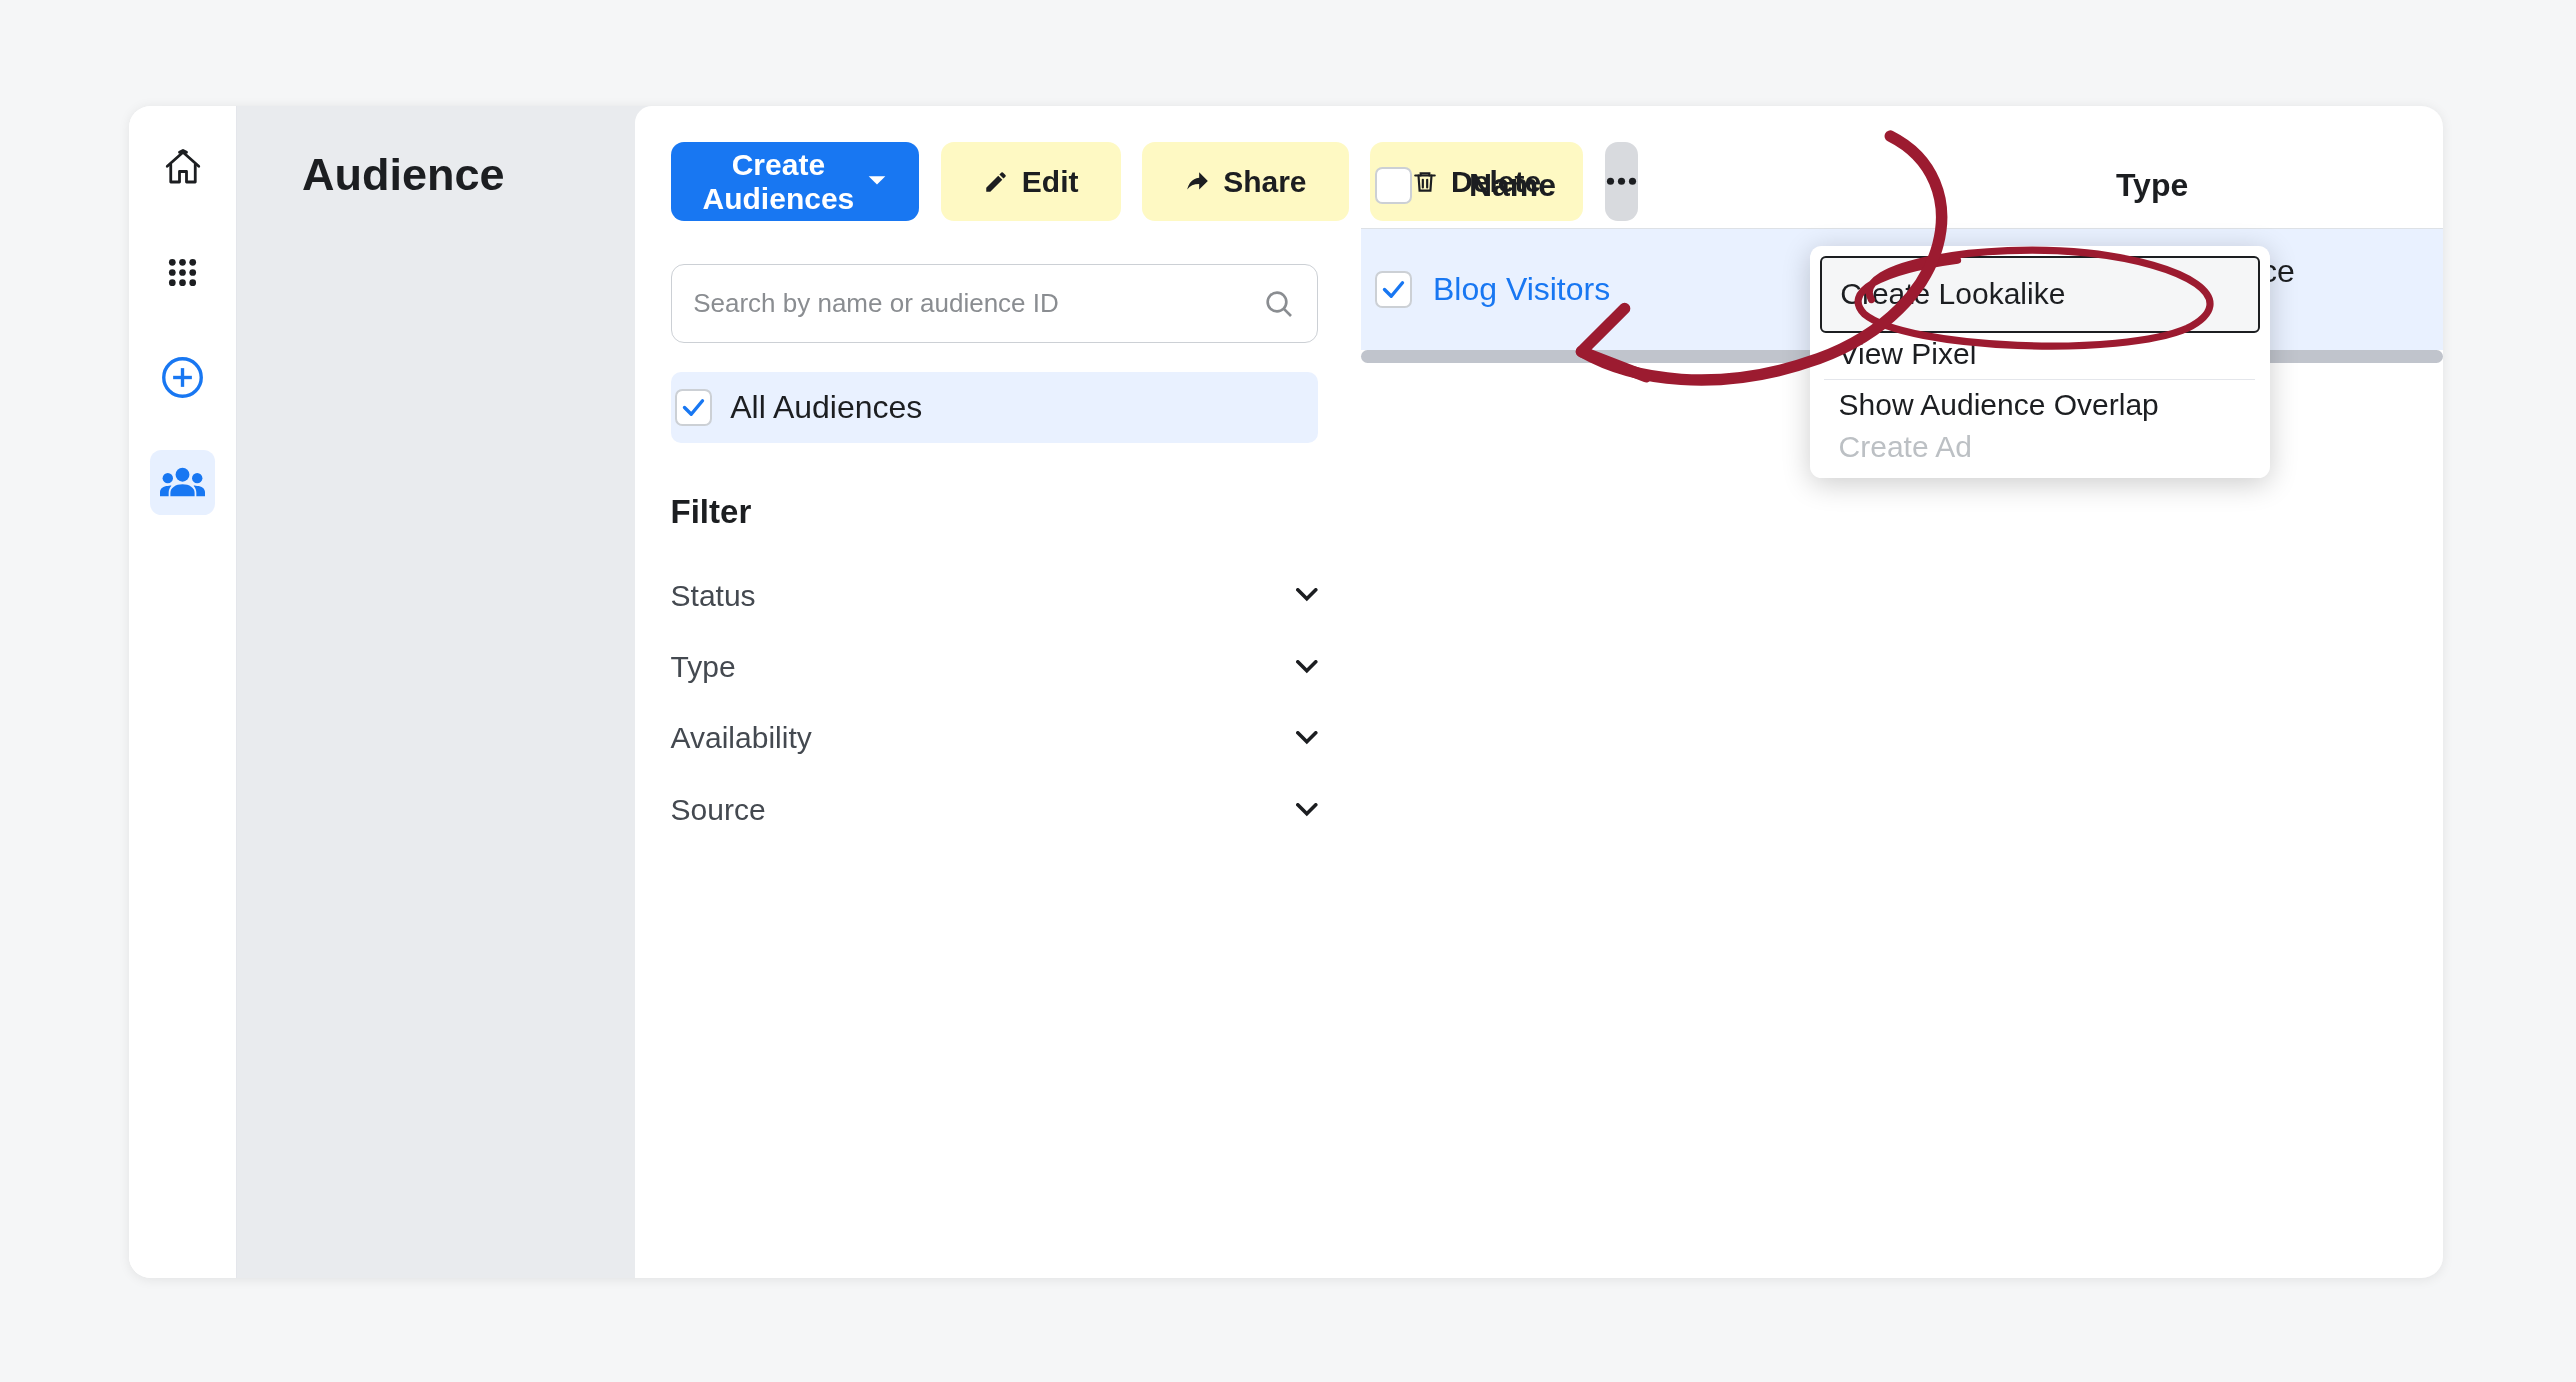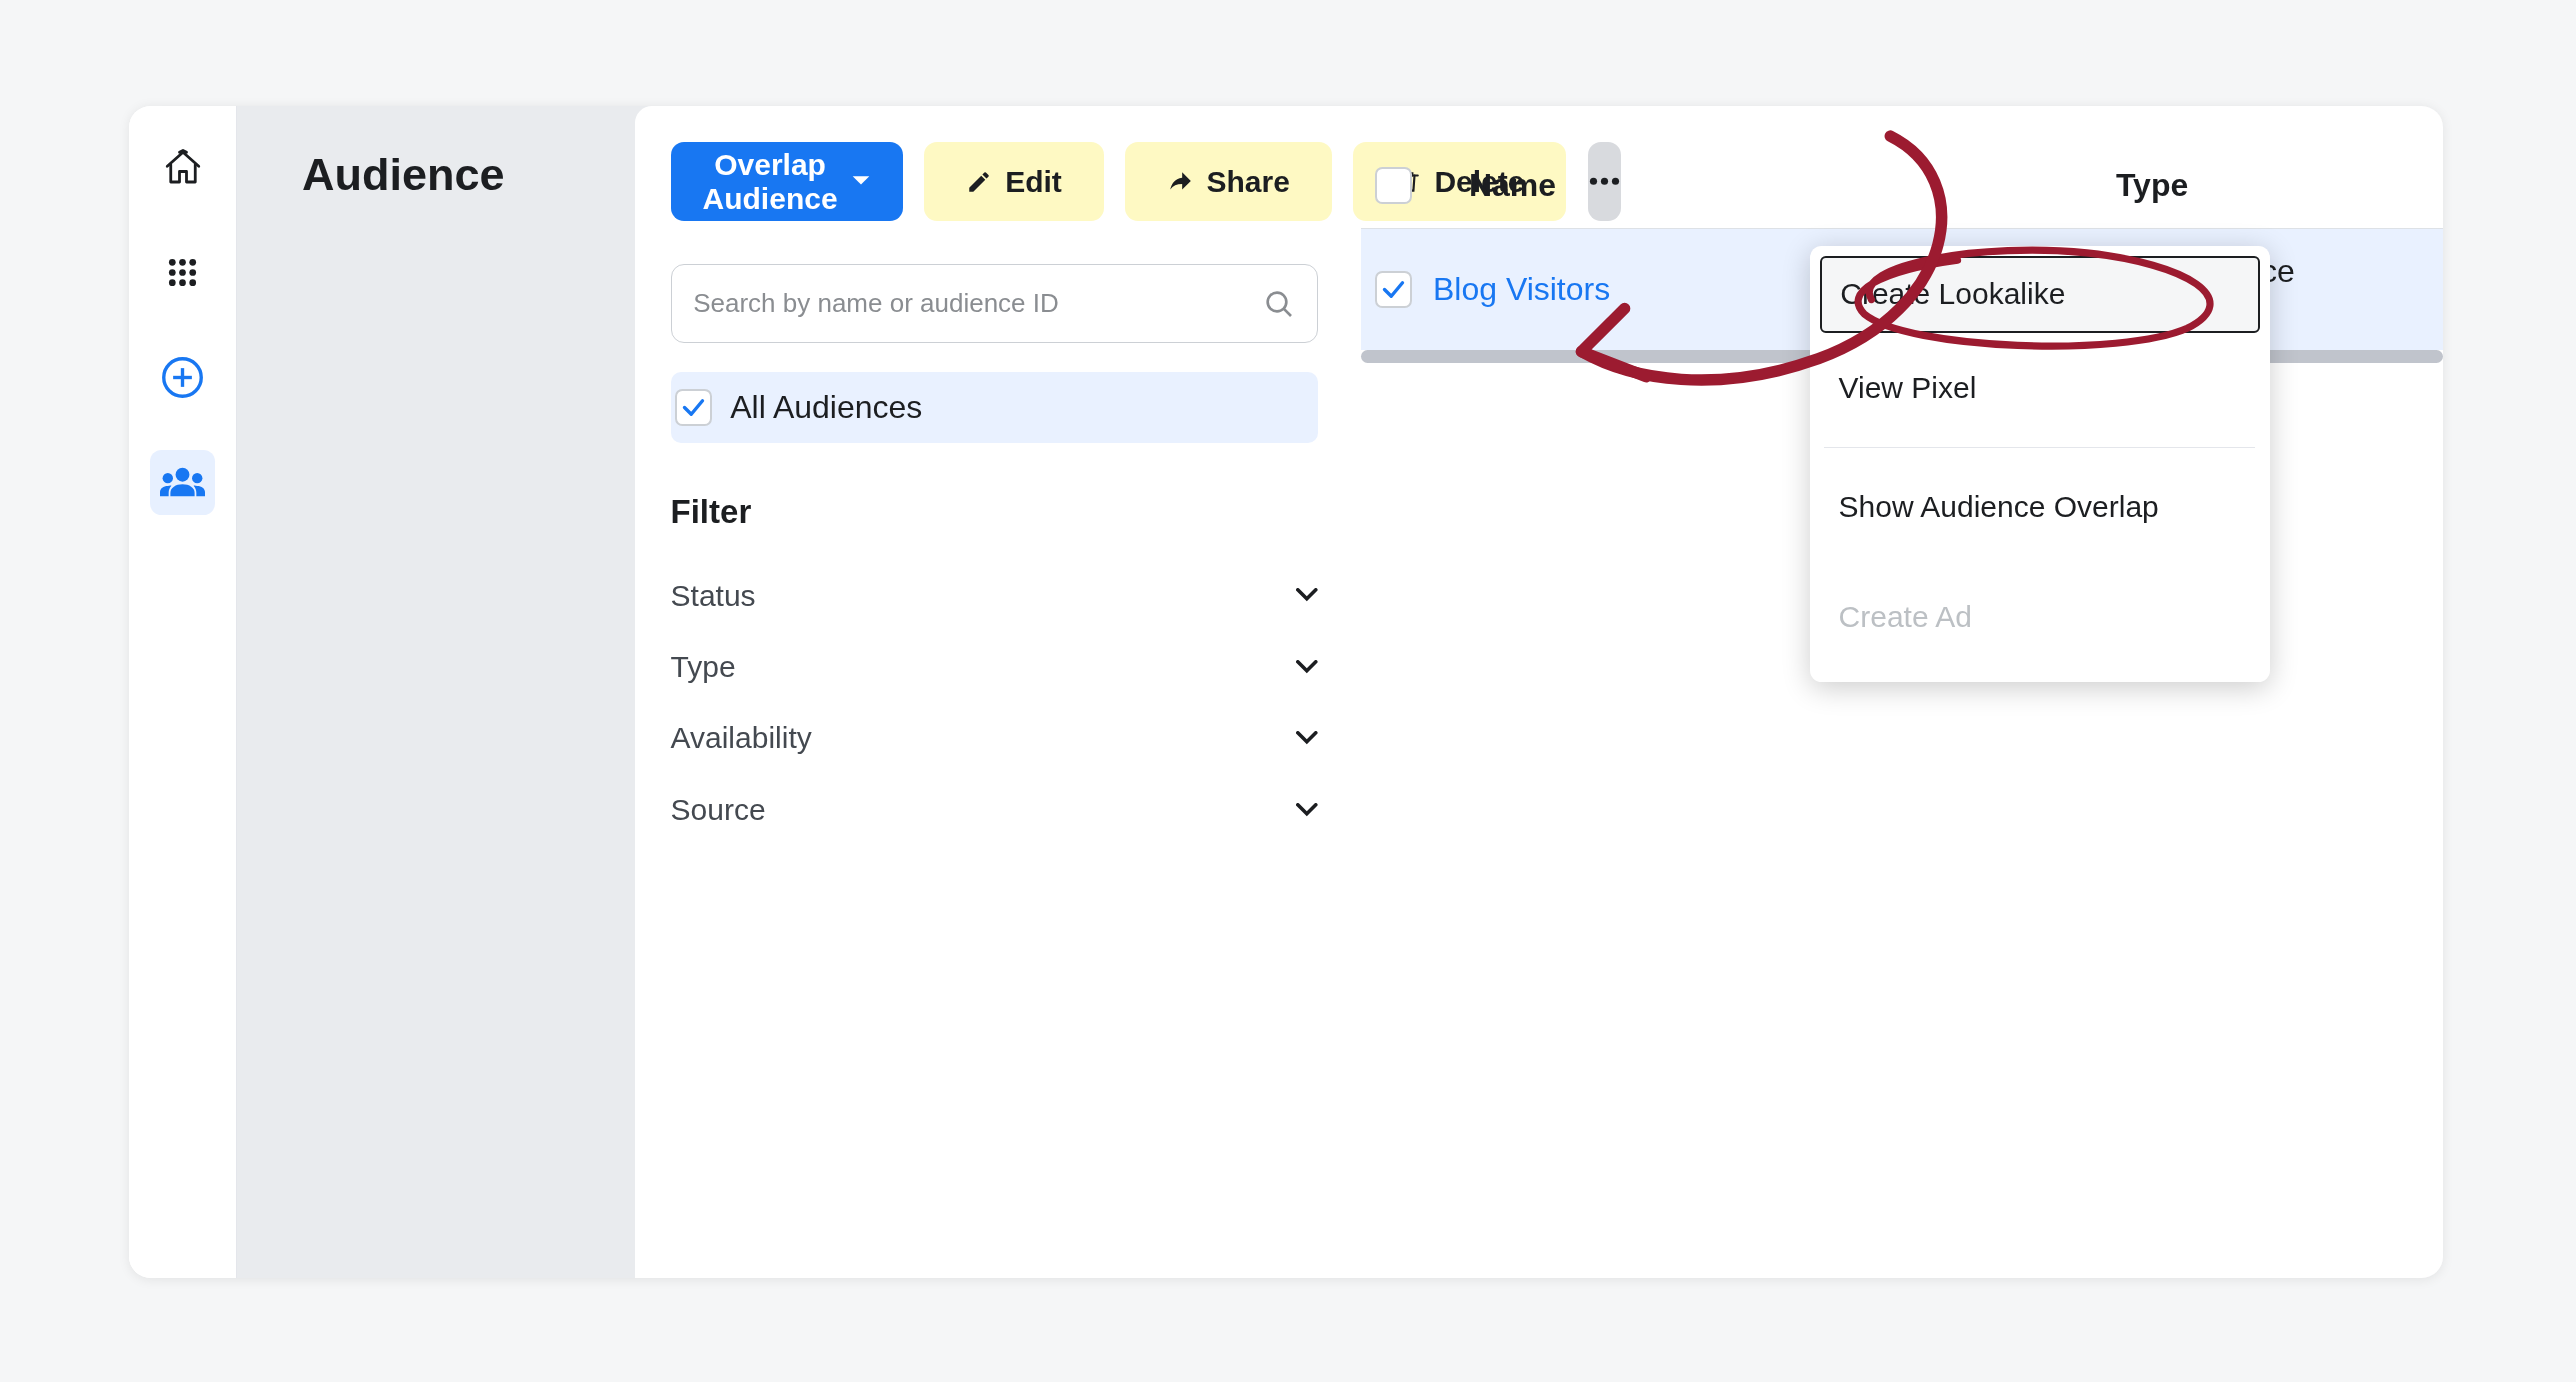--- a/index.html
+++ b/index.html
@@ -214,21 +214,21 @@
     left: 449px;
     top: 104px;
     width: 460px;
     background: #fff;
     border-radius: 11.5px;
     box-shadow: 0 5.8px 29px rgba(0,0,0,0.2);
     padding: 10px 0;
     z-index: 20;
   }
   .dropdown-item {
-    padding: 38px 29px;
+    padding: 4px 29px;
     font-size: 30px;
     color: #1c1e21;
     cursor: pointer;
   }
   .dropdown-item.highlighted {
     border: 2.2px solid #1c1e21;
     border-radius: 5.8px;
     background: #f5f6f7;
     margin: 0 10px;
     padding: 19.4px 18.7px;
@@ -305,21 +305,21 @@
       <div class="content-header">
         <h1 class="page-title">Audience</h1>
       </div>
 
       <div class="content-body">
 
         <div class="left-panel">
 
           <div class="toolbar">
             <button class="btn btn-primary">
-              <span>Overlap Audience</span>
+              <span>Create Audiences</span>
               <span>
                 <svg width="20" height="14.4" viewBox="0 0 12 8" fill="#fff">
                     <path d="M1 1l5 5 5-5z"></path>
                   </svg>
               </span>
             </button>
             <button class="btn">
               <span>
                 <svg width="26" height="26" viewBox="0 0 24 24" fill="#1c1e21">
                     <path d="M3 17.25V21h3.75L17.81 9.94l-3.75-3.75L3 17.25zM20.71 7.04a1 1 0 0 0 0-1.41l-2.34-2.34a1 1 0 0 0-1.41 0l-1.83 1.83 3.75 3.75 1.83-1.83z"></path>

